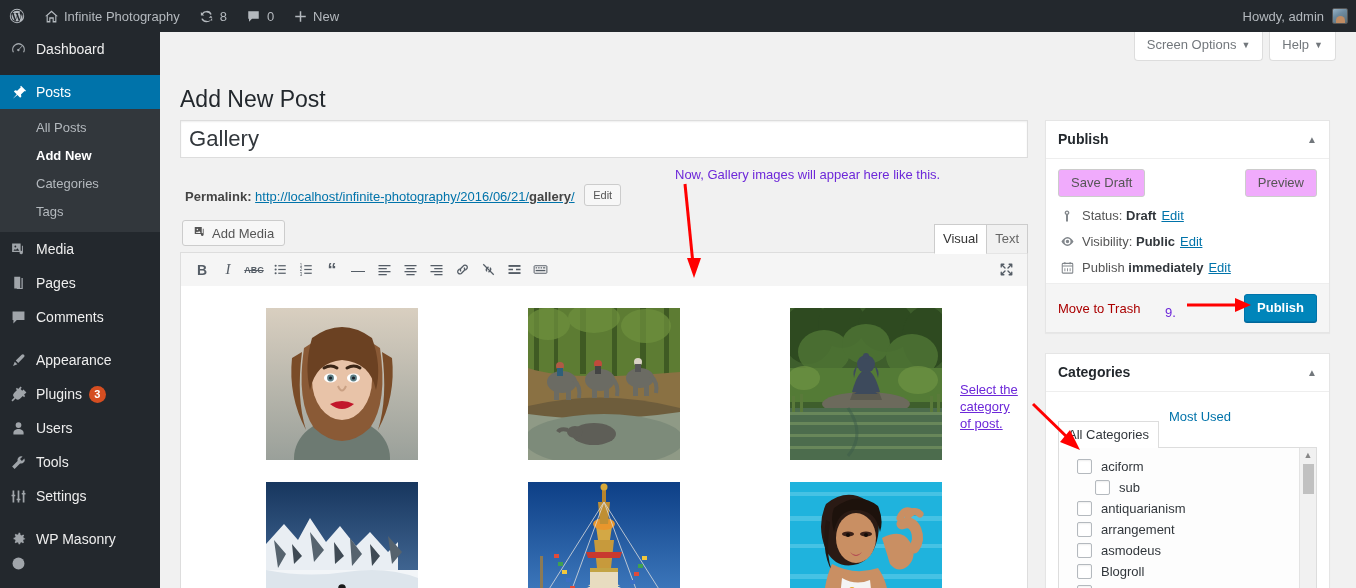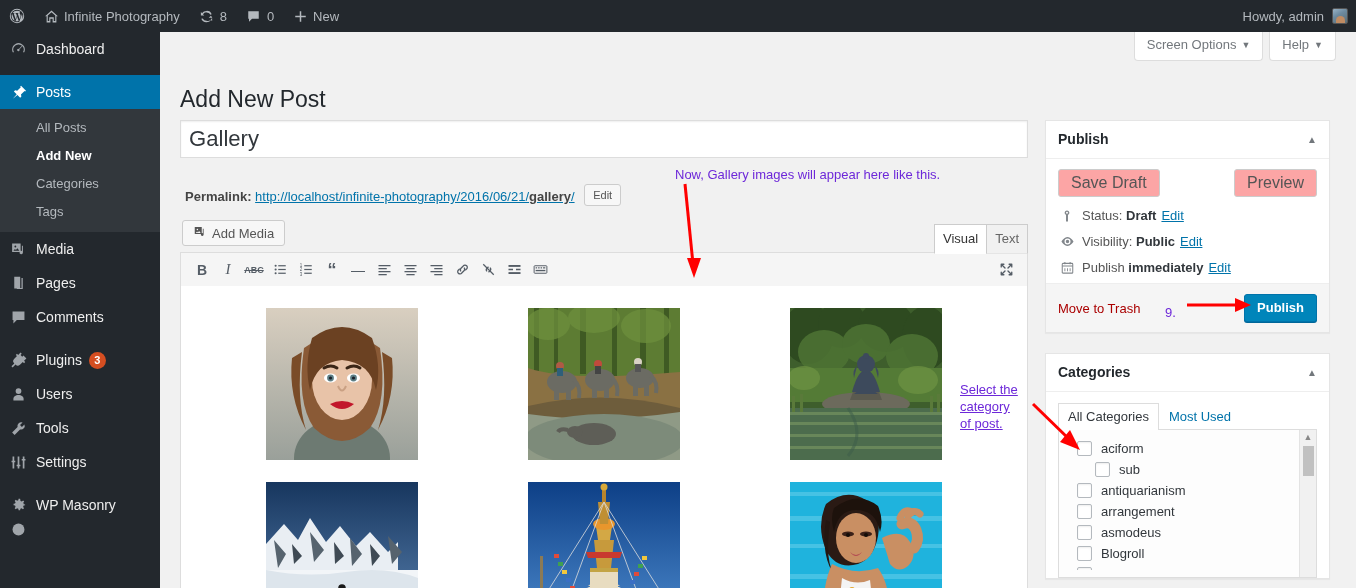--- a/index.html
+++ b/index.html
@@ -141,22 +141,22 @@
   .postbox-header {
     display:flex; align-items:center; justify-content:space-between;
     padding:0 12px; height:38px; border-bottom:1px solid #eee;
   }
   .postbox-header h2 { margin:0; font-size:14px; font-weight:600; color:#23282d; line-height:1.4; }
   .toggle-indicator { color:#72777c; font-size:10px; cursor:pointer; }
   .inside { padding:10px 12px 4px 12px; }
 
   .submitbox-top { display:flex; justify-content:space-between; padding:10px 12px 8px 12px; }
   .btn-secondary {
-    background:#fca5a5; border:1px solid #ccc; border-radius:3px; color:#555;
-    font-size:16px; line-height:26px; padding:0 12px; cursor:pointer;
+    background:#f0abfc; border:1px solid #ccc; border-radius:3px; color:#555;
+    font-size:13px; line-height:26px; padding:0 12px; cursor:pointer;
   }
   .misc-row { display:flex; align-items:center; padding:3px 12px 8px 14px; font-size:13px; color:#555; }
   .misc-ico { width:22px; color:#82878c; font-size:14px; display:inline-flex; }
   .misc-row b { color:#32373c; }
   .misc-row a { color:#0073aa; text-decoration:underline; margin-left:5px; }
   .major-actions {
     display:flex; align-items:center; justify-content:space-between;
     border-top:1px solid #eee; background:#f5f5f5; padding:10px 12px;
   }
   .trash-link { color:#a00; text-decoration:none; font-size:13px; cursor:pointer; }
@@ -165,21 +165,21 @@
     font-size:13px; font-weight:600; line-height:26px; padding:0 12px; cursor:pointer;
     box-shadow:0 1px 0 #006799;
   }
 
   
   .cat-tabs { display:flex; border-bottom:1px solid #ddd; margin:0 0 0 0; }
   .cat-tab {
     padding:5px 9px 6px; font-size:13px; color:#0073aa; cursor:pointer;
     border:1px solid transparent; border-bottom:none; position:relative; top:1px;
   }
-  .cat-tab.active { background:#fff; border-color:#ddd; color:#32373c; }
+  .cat-tab.active { background:#fff; border-color:#ddd; color:#32373c;margin-top:18px; }
   .cat-list {
     border:1px solid #ddd; border-top:none; background:#fdfdfd; height:148px;
     overflow:hidden; position:relative; padding:8px 0 0 0;
   }
   .cat-item { display:flex; align-items:flex-start; padding:3px 0 3px 18px; font-size:13px; color:#32373c; cursor:pointer; }
   .cat-item.child { padding-left:36px; }
   .cat-cb {
     width:15px; height:15px; border:1px solid #b4b9be; background:#fff;
     border-radius:2px; margin-right:9px; flex:0 0 auto; box-shadow:inset 0 1px 2px rgba(0,0,0,.07);
   }
@@ -297,20 +297,28 @@
     <span class="mi-ico">
       <svg width="17" height="17" viewBox="0 0 20 20" fill="currentColor">
           <path d="M3 3h14v10H8l-4 4v-4H3V3z"></path>
         </svg>
     </span>
     <span>Comments</span>
   </div>
 
   <div class="menu-sep"></div>
 
+  <div class="menu-item">
+    <span class="mi-ico">
+      <svg width="17" height="17" viewBox="0 0 20 20" fill="currentColor">
+          <path d="M16.5 3.2a2 2 0 00-2.8 0L6.8 10l2.9 2.9 6.8-6.9a2 2 0 000-2.8zM5.6 11.4l-2 5.1 5.1-2-3.1-3.1z"></path>
+        </svg>
+    </span>
+    <span>Appearance</span>
+  </div>
 
   <div class="menu-item">
     <span class="mi-ico">
       <svg width="17" height="17" viewBox="0 0 20 20" fill="currentColor">
           <path d="M15.8 4.2l-1.4 1.4-2-2L13.8 2 12.4.6 9.6 3.4 8.2 2 6.8 3.4l1.4 1.4-3.4 3.4a3.6 3.6 0 00.3 5.2l-3.4 3.4 1.4 1.4 3.4-3.4a3.6 3.6 0 005.2.3l3.4-3.4 1.4 1.4 1.4-1.4-1.4-1.4 2.8-2.8-1.4-1.4z"></path>
         </svg>
     </span>
     <span>Plugins</span>
     <span class="count-badge">3</span>
   </div>

